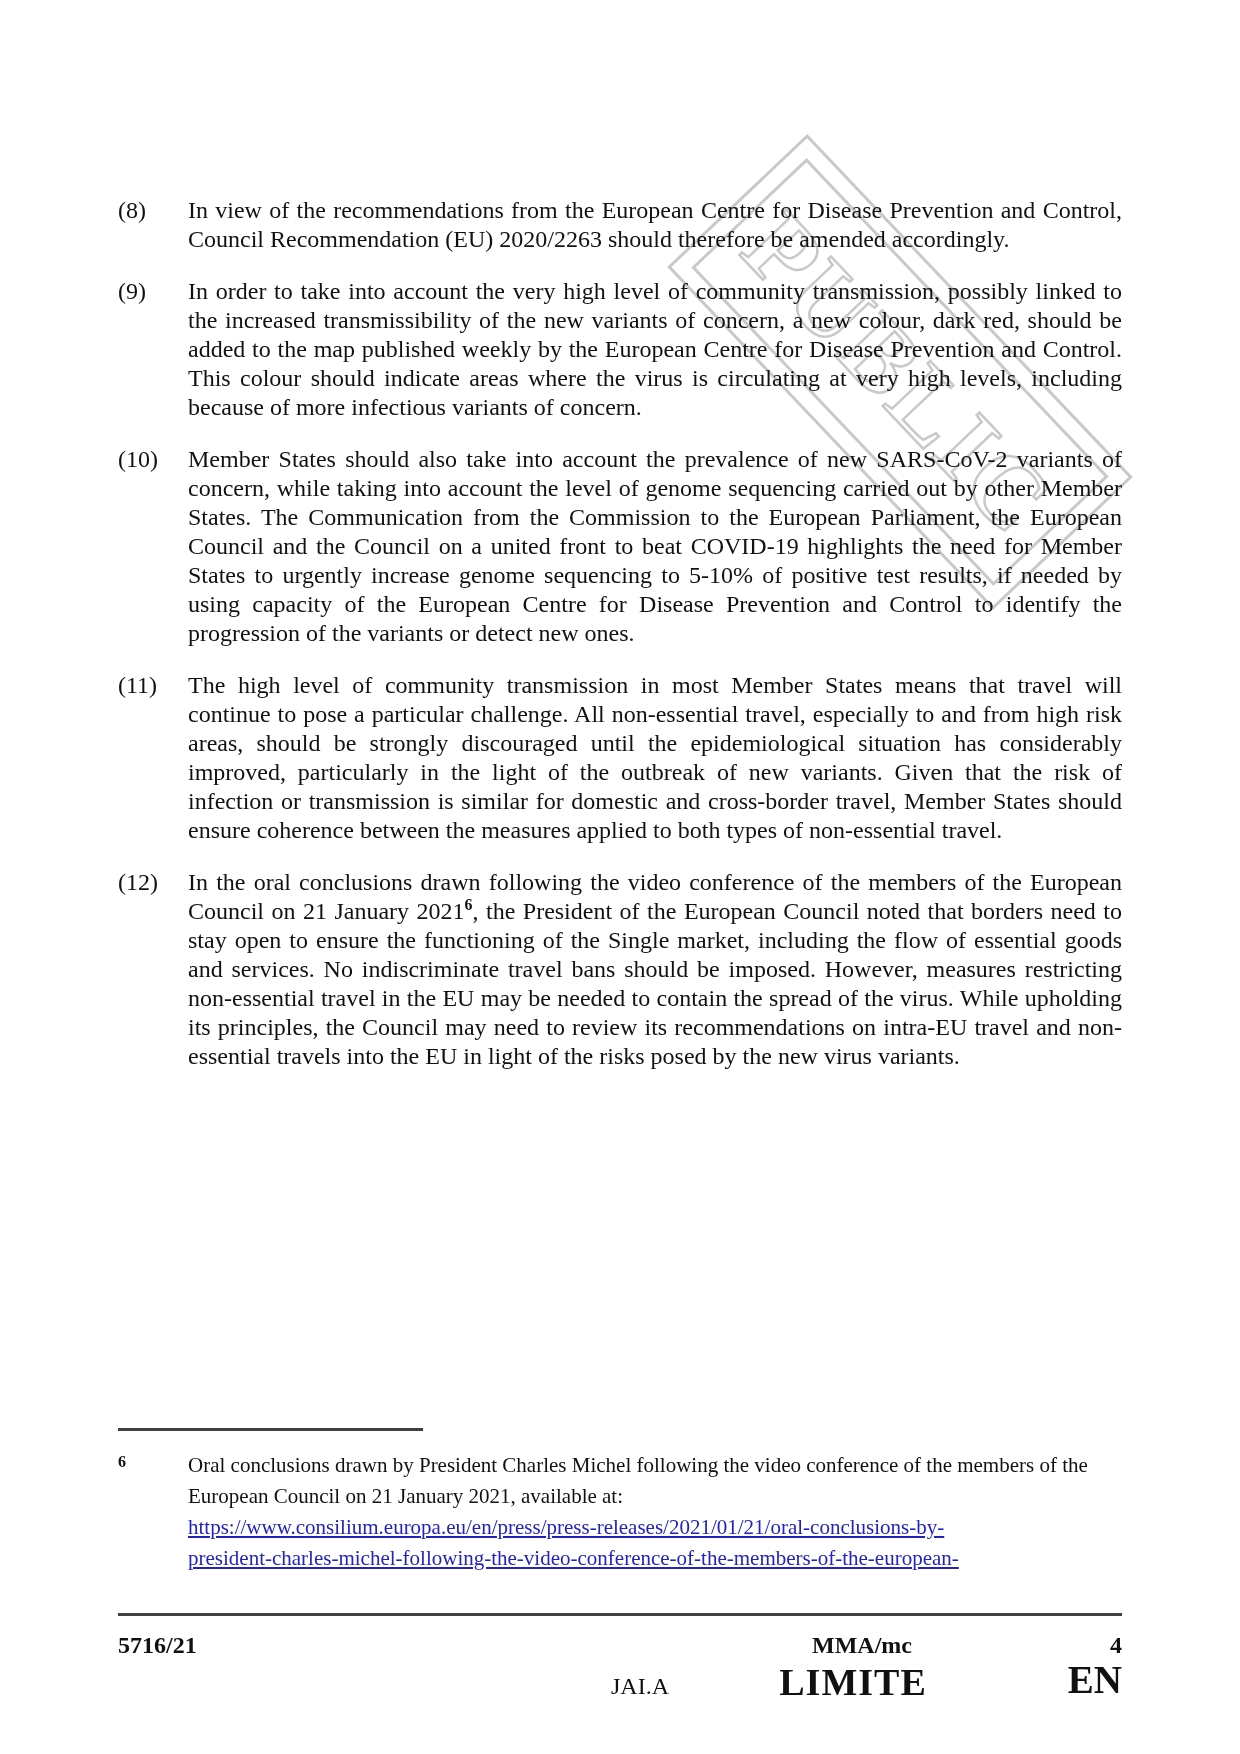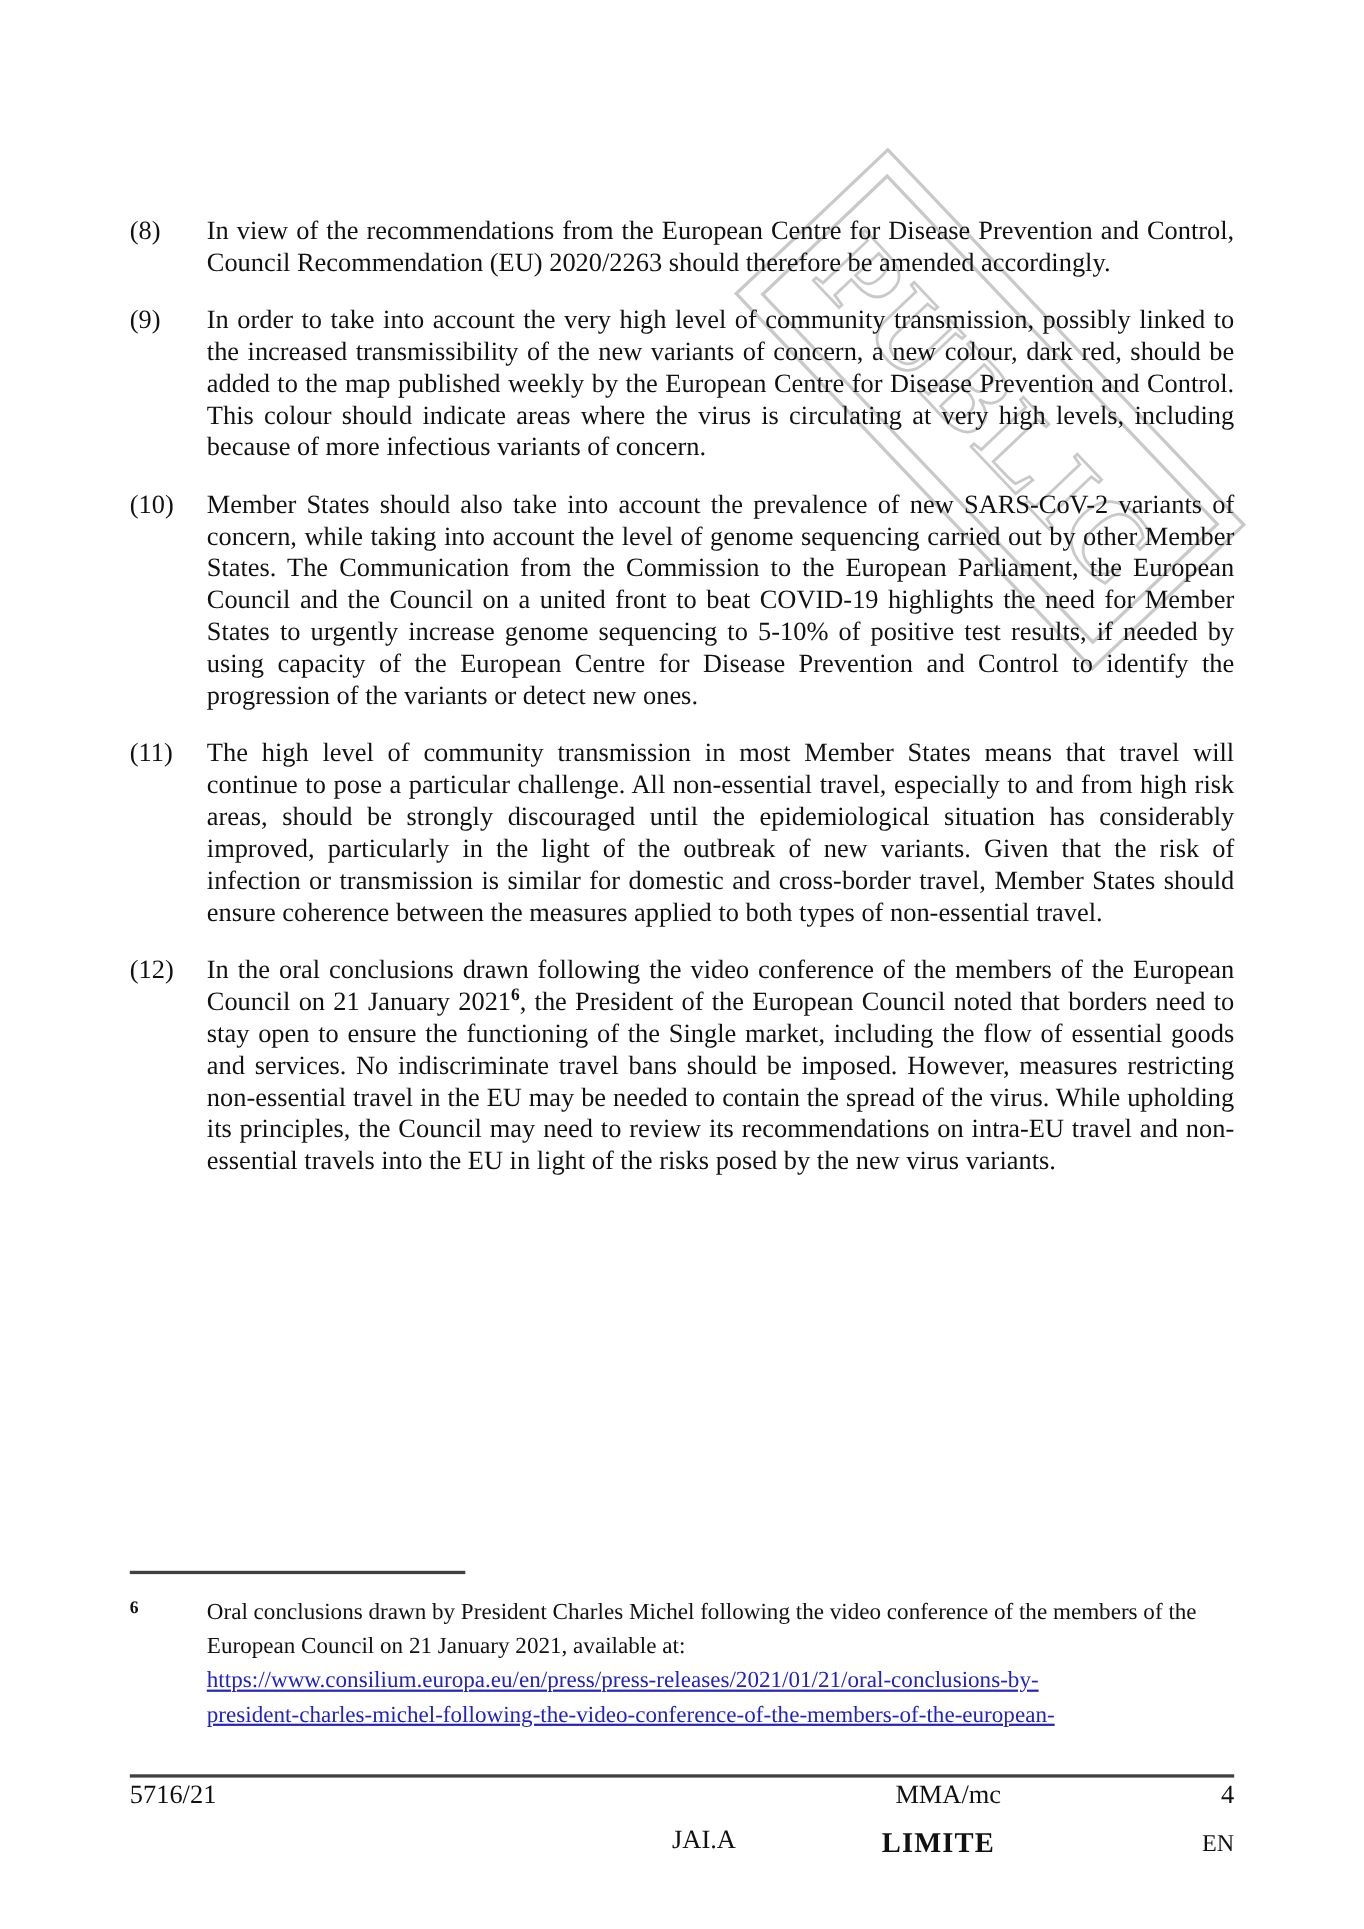--- a/index.html
+++ b/index.html
@@ -58,33 +58,33 @@
     color:#2222c0;
     display:block;
   }
   .footer {
     position:absolute; left:118px; right:118px; top:1613px; z-index:1;
     font-size:24px;
   }
   .footer-rule {
     height:0; border-top:3px solid #404040;
   }
-  .footer-row1 { position:relative; height:32px; margin-top:3px; }
+  .footer-row1 { position:relative; height:32px; margin-top:16px;font-weight:bold; }
   .footer-row2 { position:relative; height:42px; }
   .doc-number  { position:absolute; left:0; top:0; }
   .initials    { position:absolute; left:744px; top:0; transform:translateX(-50%); }
   .page-number { position:absolute; right:0; top:0; }
   .directorate { position:absolute; left:522px; bottom:6px; transform:translateX(-50%);text-align:center; }
   .classification {
     position:absolute; left:735px; bottom:2px; transform:translateX(-50%);
-    font-weight:bold; font-size:26px; letter-spacing:1px;
+    font-weight:bold; font-size:38px; letter-spacing:1px;
   }
   .language {
     position:absolute; right:0; bottom:4px;
-    font-weight:normal; font-size:22px;
+    font-weight:bold; font-size:39px;
   }
 </style>
 </head>
 <body>
 
 <svg class="watermark-svg" width="1240" height="1754" viewBox="0 0 1240 1754" aria-hidden="true">
   <g transform="translate(900,372) rotate(46.5)">
     <rect x="-235" y="-95" width="470" height="190" fill="none" stroke="#c9c9c9" stroke-width="3"></rect>
     <rect x="-218" y="-78" width="436" height="156" fill="none" stroke="#c9c9c9" stroke-width="3"></rect>
     <text id="wm-text" x="0" y="36" text-anchor="middle" font-family="Liberation Serif, serif" font-size="100" font-weight="bold" letter-spacing="3" fill="none" stroke="#c9c9c9" stroke-width="2.5">PUBLIC</text>

